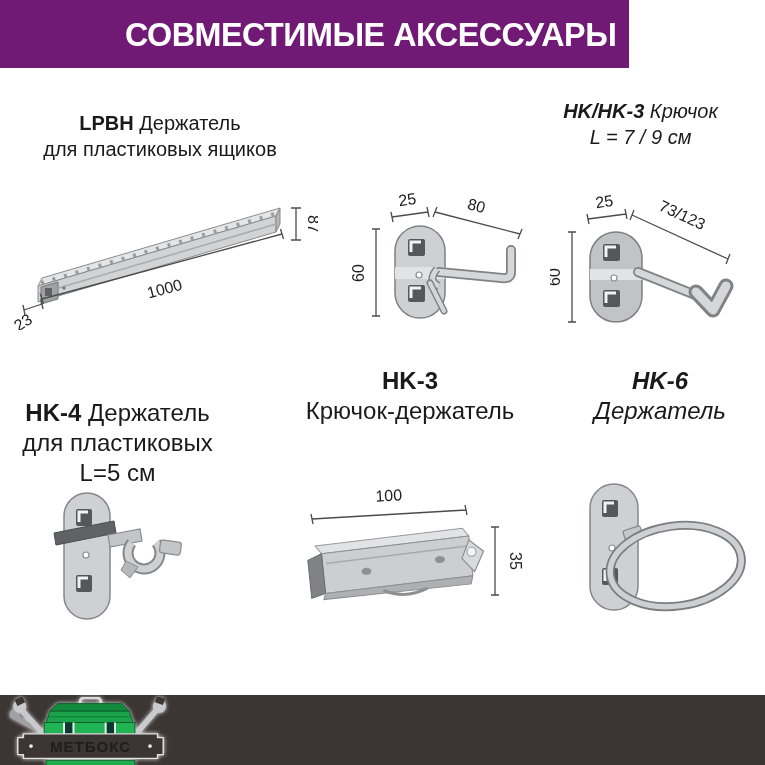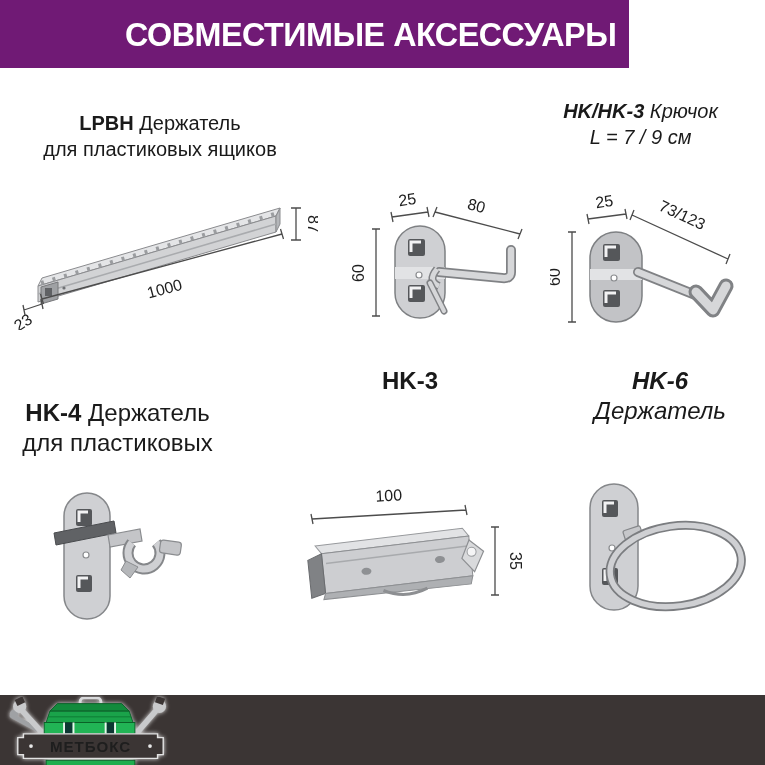--- a/index.html
+++ b/index.html
@@ -128,24 +128,26 @@
     <path d="M88,90 L148,114" stroke="#808285" stroke-width="10" stroke-linecap="round"></path>
     <path d="M88,90 L148,114" stroke="#d6d7d9" stroke-width="6.5" stroke-linecap="round"></path>
 
     <path d="M146,110 L163,128 L176,104" stroke="#808285" stroke-width="15" fill="none" stroke-linecap="round" stroke-linejoin="round"></path>
     <path d="M146,110 L163,128 L176,104" stroke="#d6d7d9" stroke-width="9" fill="none" stroke-linecap="round" stroke-linejoin="round"></path>
   </svg>
 
   <div class="plabel r2" style="left:0px; top:366px; width:235px;margin-top:32px;">
     <div class="line"><span class="code">HK-4</span> <span>Держатель</span></div>
     <div class="line">для пластиковых</div>
+    <div class="line">L=5 см</div>
   </div>
 
   <div class="plabel r2" style="left:285px; top:366px; width:250px;">
     <div class="line code">HK-3</div>
+    <div class="line">Крючок-держатель</div>
   </div>
 
   <div class="plabel r2" style="left:555px; top:366px; width:210px;font-style:italic;">
     <div class="line code">HK-6</div>
     <div class="line">Держатель</div>
   </div>
 
   <svg class="drawing" style="left:30px; top:465px;" width="170" height="160" viewBox="0 0 170 160">
 
     <rect x="34" y="28" width="46" height="126" rx="23" fill="#cfd0d3" stroke="#85878a" stroke-width="1.5"></rect>

